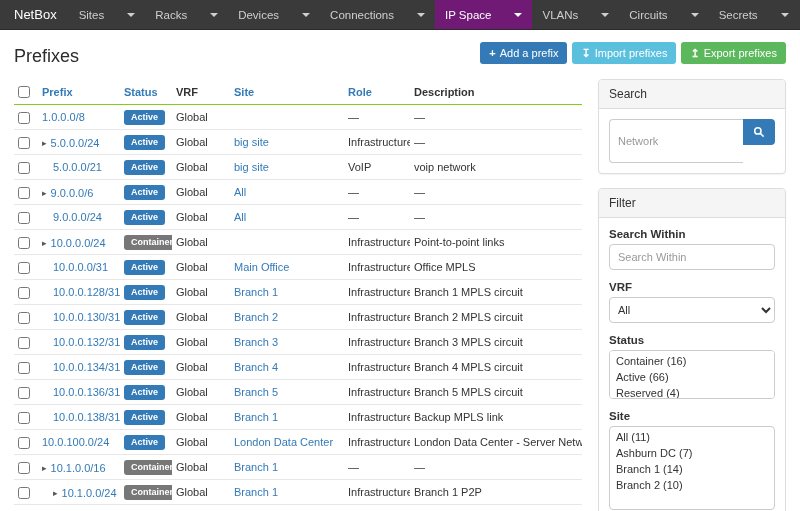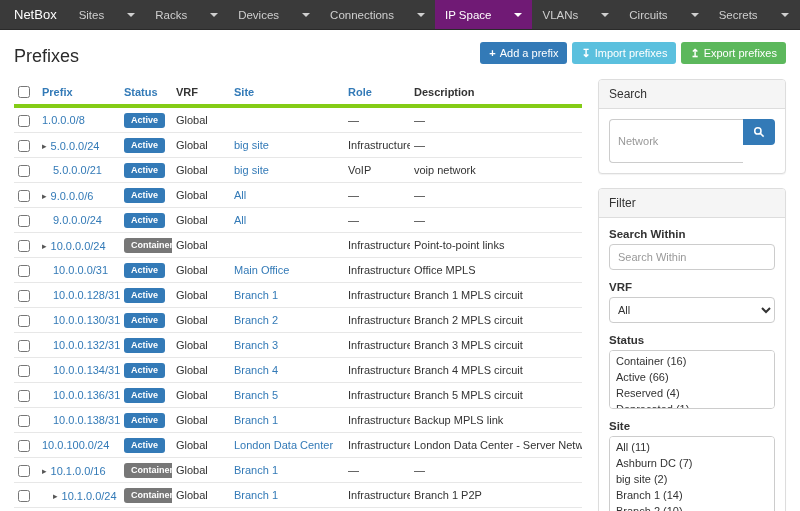--- a/index.html
+++ b/index.html
@@ -30,21 +30,21 @@
     border: none; color: #fff; font-family: inherit; font-size: 11px;
     padding: 5px 9px; border-radius: 3px; cursor: pointer; display: inline-flex; align-items: center; gap: 4px;
   }
   .btn-ico { font-weight: bold; font-size: 11px; line-height: 1; }
   
   .content { display: flex; gap: 16px; align-items: flex-start; }
   .main-col { flex: 1; min-width: 0; }
   .side-col { width: 188px; flex: none; }
   
   table.prefix-table { width: 100%; border-collapse: collapse; font-size: 11px; table-layout: fixed; }
-  .prefix-table th { text-align: left; font-weight: bold; padding: 6px 4px; border-bottom: 4px solid #84cc16; color: #333; }
+  .prefix-table th { text-align: left; font-weight: bold; padding: 6px 4px; border-bottom: 1px solid #84cc16; color: #333; }
   .prefix-table td { padding: 4px 4px; border-bottom: 1px solid #e7e7e7; color: #333; line-height: 14px; white-space: nowrap; overflow: hidden; }
   a.link { color: #337ab7; text-decoration: none; cursor: pointer; }
   .c-check { width: 24px; }
   .prefix-wrap { display: inline-flex; align-items: center; }
   .tree-caret { font-size: 9px; color: #555; margin-right: 4px; cursor: pointer; }
   .badge {
     display: inline-block; padding: 2px 7px; font-size: 9px; font-weight: bold;
     color: #fff; border-radius: 3px; line-height: 11px;
   }
   input[type="checkbox"] { width: 12px; height: 12px; margin: 0; vertical-align: middle; cursor: pointer; }
@@ -63,21 +63,21 @@
   .text-input, .select-input {
     width: 100%; height: 26px; border: 1px solid #ccc; border-radius: 4px;
     padding: 3px 8px; font-family: inherit; font-size: 11px; color: #555; background: #fff;
   }
   .select-input { padding: 3px 4px; color: #333; }
   ::placeholder { color: #999; opacity: 1; }
   .listbox {
     border: 1px solid #ccc; border-radius: 4px; overflow-y: scroll; background: #fff; padding: 2px 0;
   }
   .listbox .opt { font-size: 11px; padding: 1px 6px; line-height: 14px; color: #333; cursor: pointer; white-space: nowrap; }
-  .listbox-status { height: 59px; }
+  .listbox-status { height: 49px; }
   .listbox-site { height: 84px; }
   .listbox::-webkit-scrollbar { width: 12px; }
   .listbox::-webkit-scrollbar-track { background: #f6f6f6; border-left: 1px solid #e3e3e3; }
   .listbox::-webkit-scrollbar-thumb { background: #c6c6c6; border: 2px solid #f6f6f6; border-radius: 6px; }
 </style>
 </head>
 <body>
 
 <div class="navbar">
   <div class="brand">NetBox</div>
@@ -395,21 +395,20 @@
               <div class="opt">Container (16)</div>
               <div class="opt">Active (66)</div>
               <div class="opt">Reserved (4)</div>
               <div class="opt">Deprecated (1)</div>
             </div>
 
           <label class="filter-label">Site</label>
           <div class="listbox listbox-site">
               <div class="opt">All (11)</div>
               <div class="opt">Ashburn DC (7)</div>
-              <div class="opt">big site (2)</div>
               <div class="opt">Branch 1 (14)</div>
               <div class="opt">Branch 2 (10)</div>
             </div>
 
           
           
         </div>
       </div>
     </div>
   </div>

